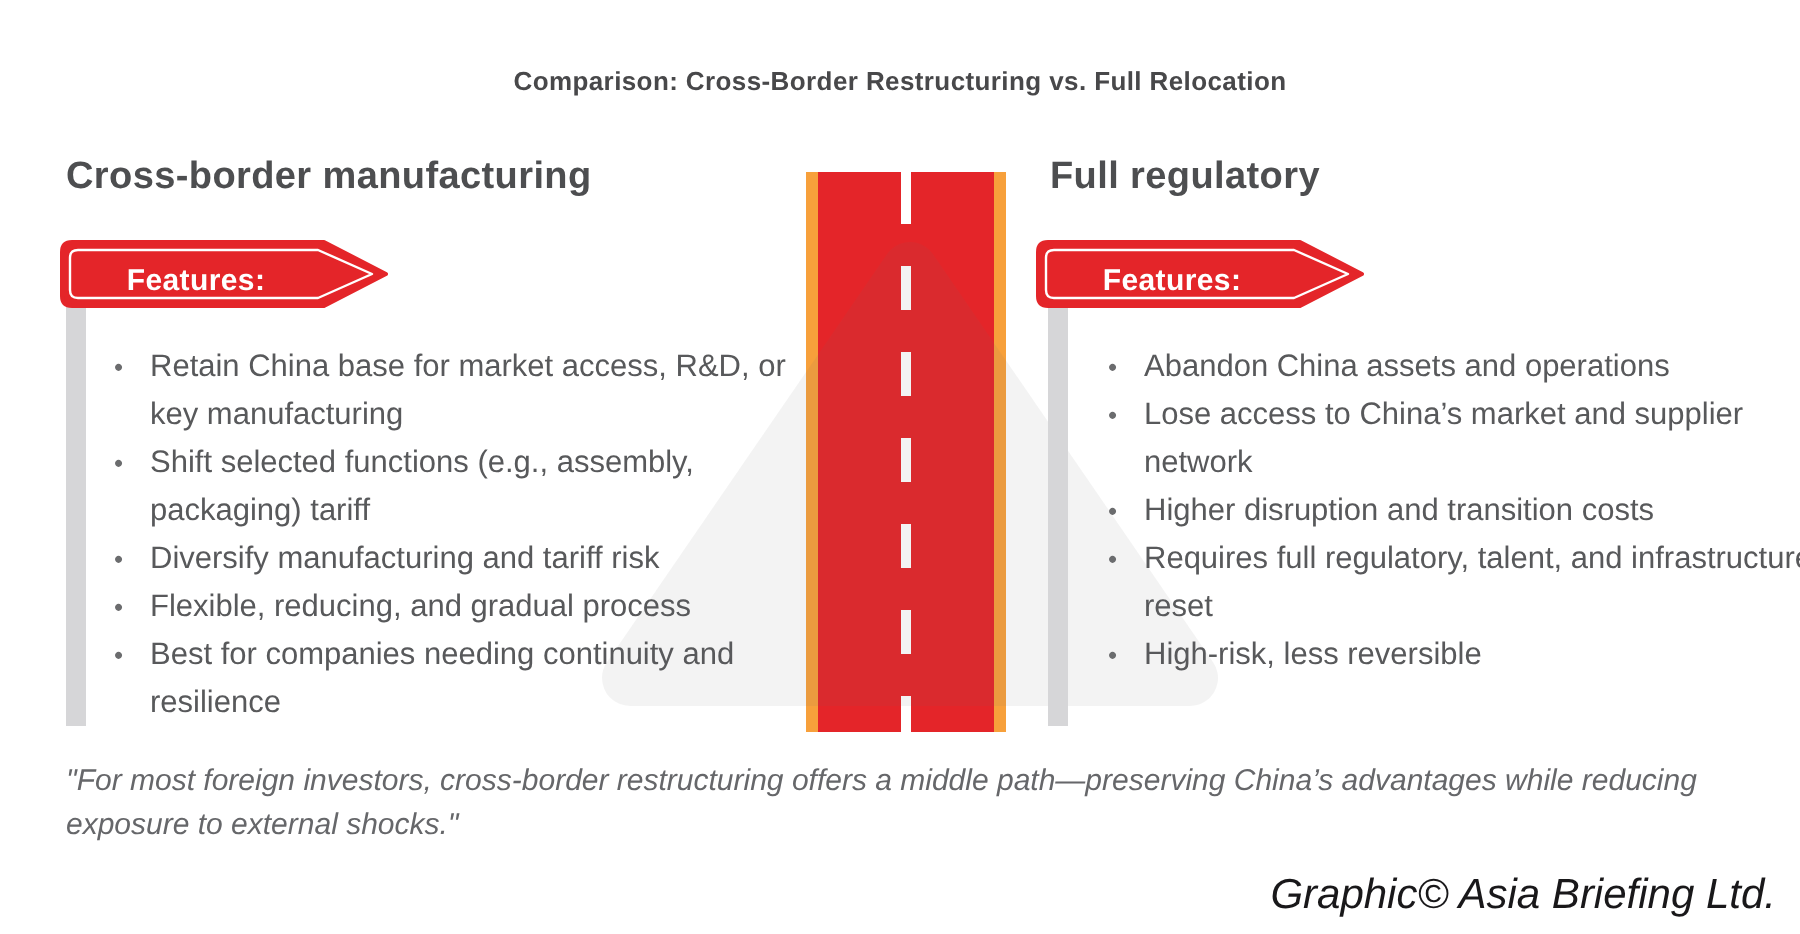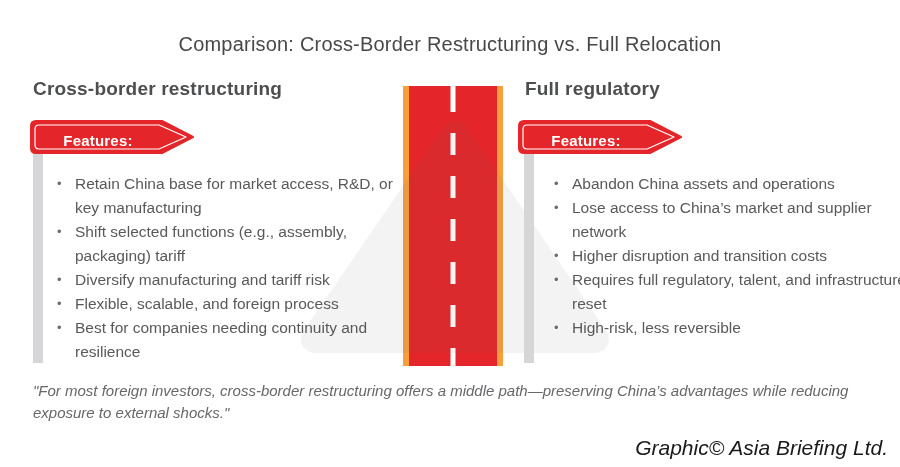--- a/index.html
+++ b/index.html
@@ -5,21 +5,21 @@
   * { margin:0; padding:0; box-sizing:border-box; }
   html,body { width:900px; height:467px; }
   body {
     font-family:"Liberation Sans","DejaVu Sans",sans-serif;
     background:#ffffff; position:relative; overflow:hidden;
   }
   .stage { position:absolute; inset:0; width:900px; height:467px; }
 
   .title {
     position:absolute; top:33px; left:0; right:0;
-    text-align:center; font-size:20px; font-weight:normal;
+    text-align:center; font-size:13px; font-weight:bold;
     color:#48484a; letter-spacing:.2px;
   }
 
   .col-heading {
     position:absolute; top:78px; font-size:19px; font-weight:bold;
     color:#4d4e50; letter-spacing:.2px;
   }
   .col-heading.left  { left:33px; }
   .col-heading.right { left:525px; }
 
@@ -81,21 +81,21 @@
     font-style:italic; font-size:21px; color:#19181a; z-index:5;
   }
 </style>
 </head>
 <body>
 
 <div class="stage">
 
   <div class="title">Comparison: Cross-Border Restructuring vs. Full Relocation</div>
 
-  <div class="col-heading left">Cross-border restructuring</div>
+  <div class="col-heading left">Cross-border manufacturing</div>
   <div class="col-heading right">Full regulatory</div>
 
   <div class="road">
     <div class="dash"></div>
   </div>
 
   <svg class="watermark" width="320" height="244" viewBox="0 0 320 244">
     <g opacity="0.08" fill="#6e6e6e" stroke="#6e6e6e" stroke-width="28" stroke-linejoin="round">
       <polygon points="160,22 300,226 20,226"></polygon>
     </g>
@@ -117,21 +117,21 @@
       <path d="M6,1 H132 L163,17 L132,33 H6 Q1,33 1,28 V6 Q1,1 6,1 Z" fill="#e42529" stroke="#e42529" stroke-width="2" stroke-linejoin="round"></path>
       <path d="M9,5 H129 L156,17 L129,29 H9 Q5,29 5,25 V9 Q5,5 9,5 Z" fill="none" stroke="#ffffff" stroke-width="1.2" stroke-linejoin="round"></path>
     </svg>
     <div class="label">Features:</div>
   </div>
 
   <ul class="bullets left">
       <li>Retain China base for market access, R&amp;D, or key manufacturing</li>
       <li>Shift selected functions (e.g., assembly, packaging) tariff</li>
       <li>Diversify manufacturing and tariff risk</li>
-      <li>Flexible, scalable, and foreign process</li>
+      <li>Flexible, reducing, and gradual process</li>
       <li>Best for companies needing continuity and resilience</li>
     </ul>
   <ul class="bullets right">
       <li>Abandon China assets and operations</li>
       <li>Lose access to China’s market and supplier network</li>
       <li>Higher disruption and transition costs</li>
       <li>Requires full regulatory, talent, and infrastructure reset</li>
       <li>High-risk, less reversible</li>
     </ul>
 

